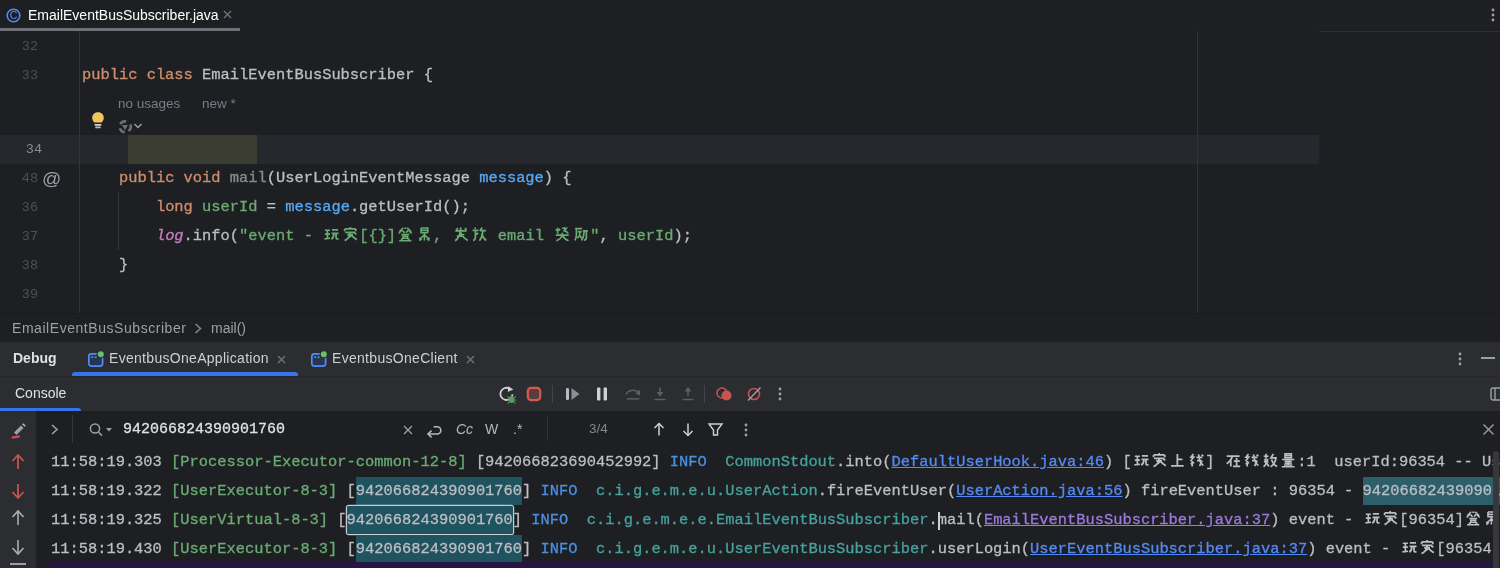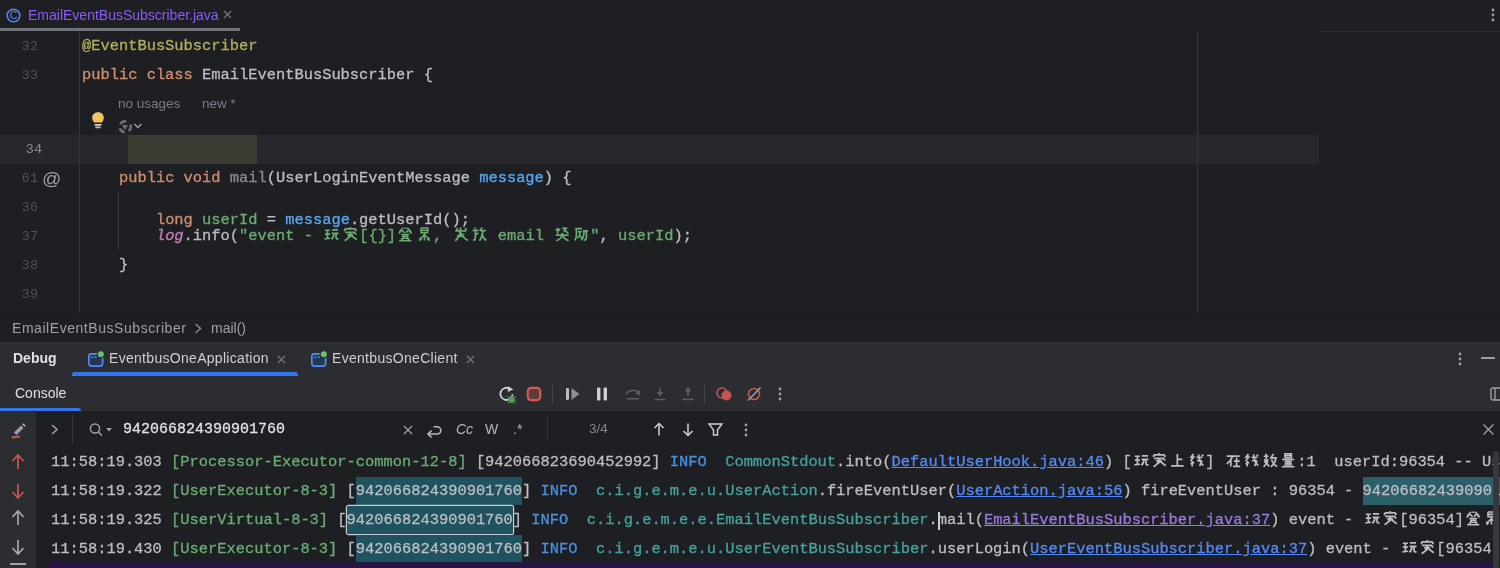--- a/index.html
+++ b/index.html
@@ -14,21 +14,21 @@
   svg { display:inline-block; }
 </style>
 </head>
 <body>
 
 <div class="abs" style="left:0;top:0;width:1500px;height:31px;background:#1e1f22;"></div>
 <svg class="abs" style="left:6px;top:8px;" width="15" height="15" viewBox="0 0 15 15">
   <circle cx="7.5" cy="7.5" r="6.3" fill="none" stroke="#548af7" stroke-width="1.6"></circle>
   <text x="7.6" y="11.2" font-family="Liberation Sans" font-size="10.5" fill="#5c90f5" text-anchor="middle">C</text>
 </svg>
-<div class="abs" style="left:28px;top:7px;font-size:14px;color:#8b5cf6;">EmailEventBusSubscriber.java</div>
+<div class="abs" style="left:28px;top:7px;font-size:14px;color:#ffffff;">EmailEventBusSubscriber.java</div>
 <svg class="abs" style="left:222px;top:9px;" width="11" height="11" viewBox="0 0 11 11">
   <path d="M2 2 L9 9 M9 2 L2 9" stroke="#6f737a" stroke-width="1.3"></path>
 </svg>
 <div class="abs" style="left:0;top:31px;width:1500px;height:1px;background:#2c2e32;"></div>
 <div class="abs" style="left:0;top:28px;width:240px;height:3px;background:#6e7177;"></div>
 <svg class="abs" style="left:1485px;top:7px;" width="16" height="16" viewBox="0 0 16 16">
   <circle cx="8" cy="3" r="1.4" fill="#9da0a6"></circle>
     <circle cx="8" cy="8" r="1.4" fill="#9da0a6"></circle>
     <circle cx="8" cy="13" r="1.4" fill="#9da0a6"></circle>
 </svg>
@@ -41,29 +41,28 @@
 
   <div class="abs" style="left:79px;top:0;width:1px;height:282px;background:#313438;"></div>
 
   <div class="abs" style="left:1197px;top:0;width:1px;height:282px;background:#313438;"></div>
 
   <div class="abs" style="left:118px;top:161px;width:1px;height:58px;background:#35383d;"></div>
 
   <div class="abs ln" style="left:0;top:1px;">32</div>
   <div class="abs ln" style="left:0;top:30px;">33</div>
   <div class="abs ln" style="left:4px;top:103.5px;color:#868a91;">34</div>
-  <div class="abs ln" style="left:0;top:132.5px;">61</div>
+  <div class="abs ln" style="left:0;top:132.5px;">48</div>
   <div class="abs ln" style="left:0;top:161.5px;">36</div>
   <div class="abs ln" style="left:0;top:190.5px;">37</div>
   <div class="abs ln" style="left:0;top:219.5px;">38</div>
   <div class="abs ln" style="left:0;top:248.5px;">39</div>
 
   <div class="abs" style="left:42px;top:132.5px;font-size:19px;line-height:29px;color:#9aa0a7;">@</div>
 
-  <div class="abs mono" style="left:82px;top:1px;color:#b3ae60;">@EventBusSubscriber</div>
   <div class="abs mono" style="left:82px;top:30px;"><span style="color:#cf8e6d;">public class</span><span style="color:#bcbec4;"> EmailEventBusSubscriber {</span></div>
 
   <div class="abs" style="left:118px;top:65px;font-size:13.5px;line-height:15px;color:#787e87;">no usages</div>
   <div class="abs" style="left:202px;top:65px;font-size:13.5px;line-height:15px;color:#787e87;">new *</div>
 
   <svg class="abs" style="left:90px;top:80px;" width="16" height="20" viewBox="0 0 16 20">
     <path d="M8 1.2 C11.8 1.2 13.8 3.9 13.8 6.7 C13.8 9 12.6 10.2 11.8 11.6 L4.2 11.6 C3.4 10.2 2.2 9 2.2 6.7 C2.2 3.9 4.2 1.2 8 1.2 Z" fill="#f2c55c"></path>
     <rect x="4.4" y="13" width="7.2" height="1.7" rx="0.85" fill="#d3d5d9"></rect>
     <rect x="5.2" y="15.6" width="5.6" height="1.7" rx="0.85" fill="#b9bcc1"></rect>
   </svg>
@@ -74,21 +73,21 @@
       <path d="M13.3 5.4 A5.6 5.6 0 0 1 11.6 12"></path>
       <path d="M7.6 13.4 A5.6 5.6 0 0 1 3 9.2"></path>
     </g>
     <path d="M5 6 L11 6 L8 11.2 Z" fill="#6b6e74"></path>
   </svg>
   <svg class="abs" style="left:133px;top:91px;" width="10" height="8" viewBox="0 0 10 8">
     <path d="M1.5 2 L5 5.5 L8.5 2" fill="none" stroke="#9da0a6" stroke-width="1.4"></path>
   </svg>
 
   <div class="abs mono" style="left:82px;top:132.5px;">    <span style="color:#cf8e6d;">public void </span><span style="color:#878b92;">mail</span><span style="color:#bcbec4;">(UserLoginEventMessage </span><span style="color:#56a8f5;">message</span><span style="color:#bcbec4;">) {</span></div>
-  <div class="abs mono" style="left:82px;top:161.5px;margin-top:13px;">        <span style="color:#cf8e6d;">long </span><span style="color:#6aab73;">userId </span><span style="color:#bcbec4;">= </span><span style="color:#56a8f5;">message</span><span style="color:#bcbec4;">.getUserId();</span></div>
+  <div class="abs mono" style="left:82px;top:161.5px;">        <span style="color:#cf8e6d;">long </span><span style="color:#6aab73;">userId </span><span style="color:#bcbec4;">= </span><span style="color:#56a8f5;">message</span><span style="color:#bcbec4;">.getUserId();</span></div>
   <div class="abs mono" style="left:82px;top:190.5px;">        <span style="color:#c77dbb;font-style:italic;">log</span><span style="color:#bcbec4;">.info(</span><span style="color:#6aab73;">"event - <svg class="cjk2" viewBox="0 0 20 20">
           <use href="#h-wan"></use>
         </svg><svg class="cjk2" viewBox="0 0 20 20">
           <use href="#h-jia"></use>
         </svg>[{}]<svg class="cjk2" viewBox="0 0 20 20">
           <use href="#h-deng"></use>
         </svg><svg class="cjk2" viewBox="0 0 20 20">
           <use href="#h-lu"></use>
         </svg>, <svg class="cjk2" viewBox="0 0 20 20">
           <use href="#h-fa"></use>

